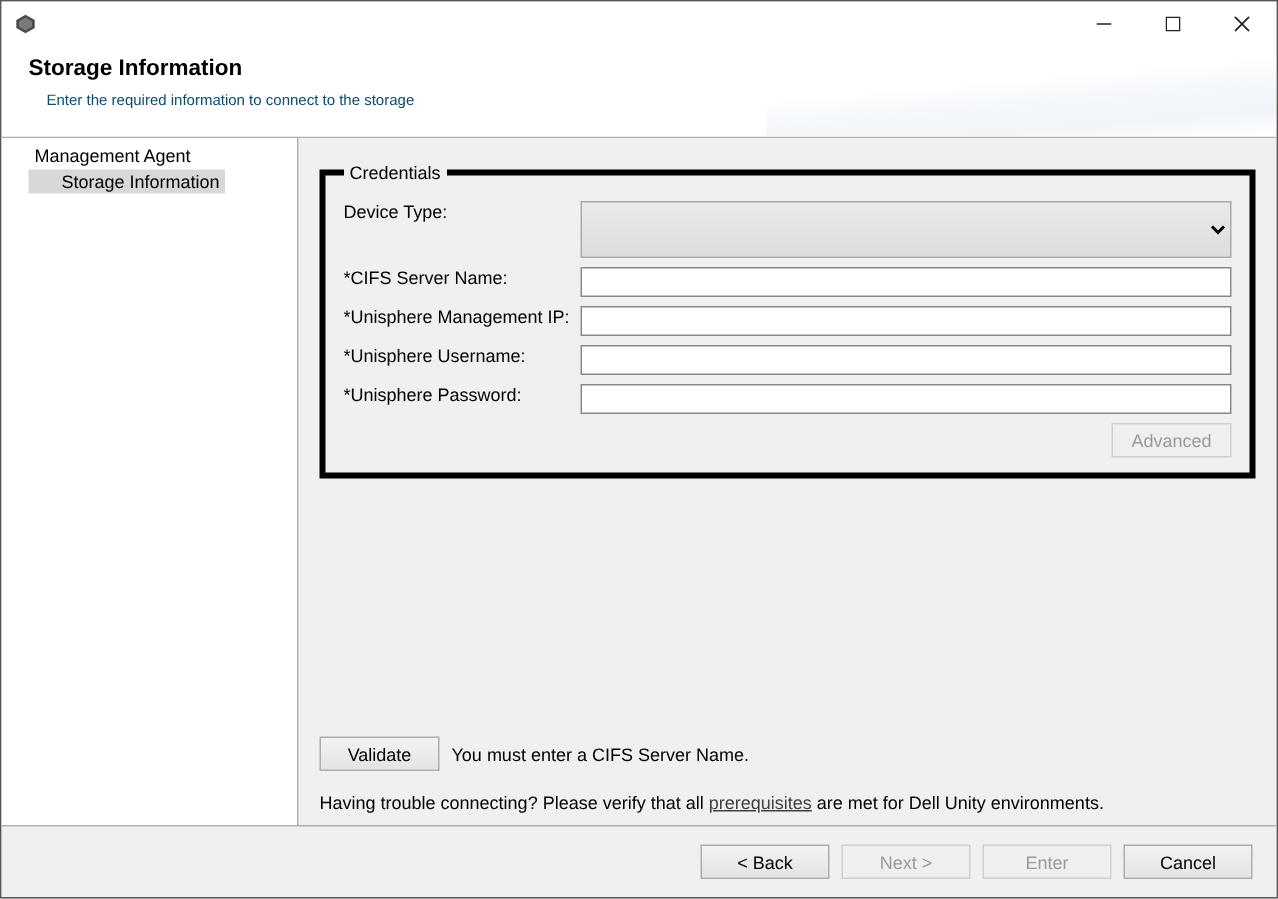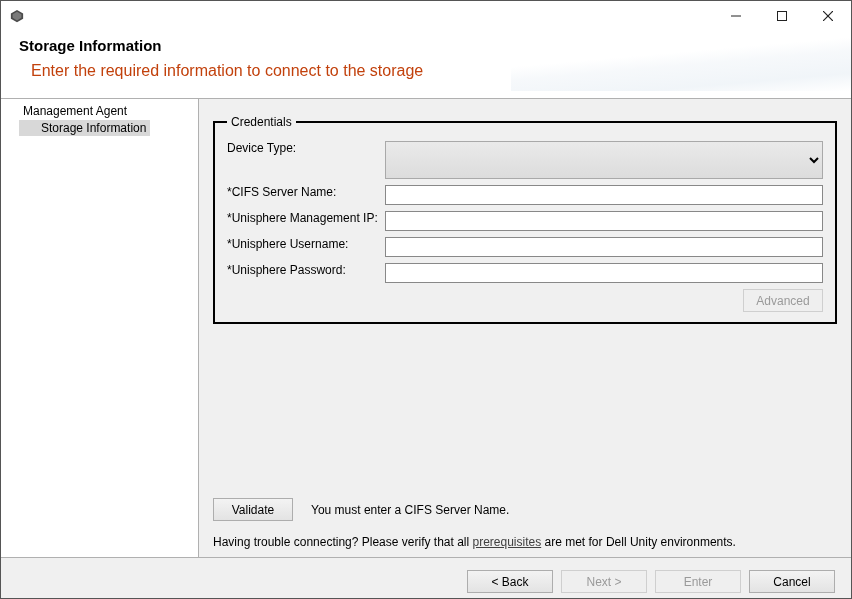--- a/index.html
+++ b/index.html
@@ -51,23 +51,23 @@
     background: linear-gradient(175deg, transparent 40%, #e9eff5 55%, #dbe6ef 80%, transparent 100%);
     opacity: .4;
     pointer-events: none;
   }
   .header h1 {
     margin: 0 0 8px 0;
     font-size: 15px;
     font-weight: bold;
   }
   .header .subtitle {
-    font-size: 16px;
+    font-size: 10px;
     padding-left: 12px;
-    color: #c2410c;
+    color: #0c4a6e;
   }
 
   
   .split {
     display: flex;
     height: 459px;
     border-top: 1px solid #b0b0b0;
     background: #f0f0f0;
   }
   .sidebar {
@@ -91,21 +91,21 @@
   .sidebar-item:first-child { padding-left: 22px; }
 
   .content {
     flex: 1;
     padding: 16px 14px 0 14px;
     display: flex;
     flex-direction: column;
   }
 
   fieldset.group {
-    border: 2px solid #000000;
+    border: 4px solid #000000;
     margin: 0;
     padding: 12px 12px 10px 12px;
     background: #f0f0f0;
   }
   fieldset.group legend {
     font-size: 12px;
     padding: 0 4px;
     color: #000;
   }
 
@@ -154,21 +154,21 @@
     cursor: default;
   }
 
   .bottom-area {
     margin-top: auto;
     padding-bottom: 8px;
   }
   .validate-row {
     display: flex;
     align-items: center;
-    gap: 18px;
+    gap: 8px;
     margin-bottom: 14px;
   }
   .help-line {
     font-size: 12px;
     color: #000;
   }
   .help-line a {
     color: #404040;
     text-decoration: underline;
     cursor: pointer;

